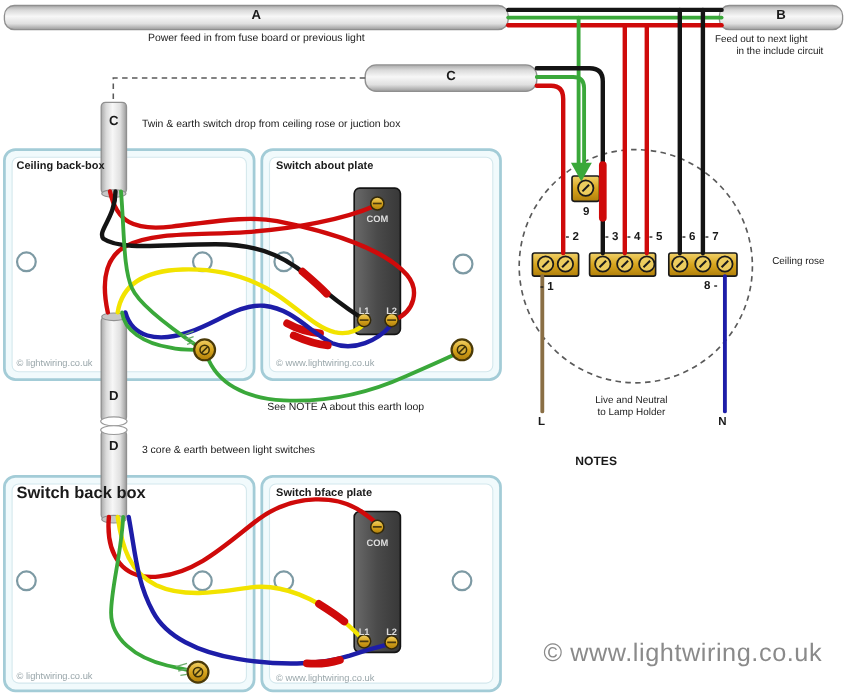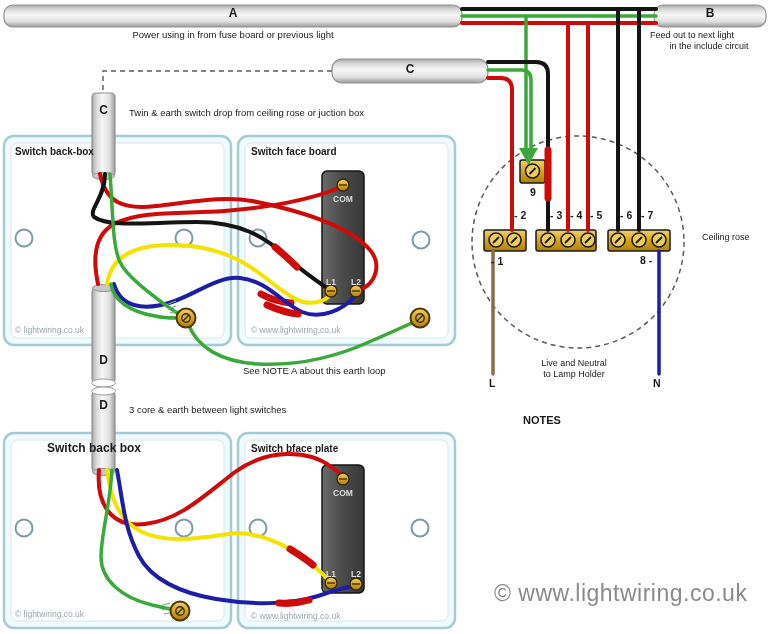--- a/index.html
+++ b/index.html
@@ -219,42 +219,42 @@
           <line x1="168" y1="309" x2="176" y2="306"></line>
           <line x1="170" y1="313" x2="176" y2="311"></line>
       <line x1="160" y1="606" x2="170" y2="603"></line>
           <line x1="162" y1="610" x2="170" y2="608"></line>
           <line x1="164" y1="614" x2="170" y2="613"></line>
     </g>
   </g>
 </svg>
 
 <div class="lbl big ctr" style="left:4px;top:8px;width:458px;">A</div>
-<div class="lbl ctr" style="left:28px;top:29px;width:410px;">Power using in from fuse board or previous light</div>
+<div class="lbl ctr" style="left:28px;top:29px;width:410px;">Power feed in from fuse board or previous light</div>
 <div class="lbl big ctr" style="left:654px;top:8px;width:112px;">B</div>
 <div class="lbl small ctr" style="left:633px;top:30px;width:118px;">Feed out to next light</div>
 <div class="lbl small ctr" style="left:650px;top:41px;width:118px;">in the include circuit</div>
 <div class="lbl big ctr" style="left:332px;top:64px;width:156px;">C</div>
 <div class="lbl big ctr" style="left:92px;top:105px;width:23px;">C</div>
 <div class="lbl" style="left:129px;top:107px;">Twin &amp; earth switch drop from ceiling rose or juction box</div>
 
-<div class="lbl b" style="left:15px;top:146px;font-size:10px;">Switch back-box</div>
-<div class="lbl b" style="left:251px;top:146px;font-size:10px;">Switch face board</div>
+<div class="lbl b" style="left:15px;top:146px;font-size:10px;">Ceiling back-box</div>
+<div class="lbl b" style="left:251px;top:146px;font-size:10px;">Switch about plate</div>
 <div class="lbl onplate ctr" style="left:325px;top:194px;width:36px;">COM</div>
 <div class="lbl onplate ctr" style="left:322px;top:277px;width:18px;">L1</div>
 <div class="lbl onplate ctr" style="left:347px;top:277px;width:18px;">L2</div>
 <div class="lbl copy" style="left:15px;top:325px;">© lightwiring.co.uk</div>
 <div class="lbl copy" style="left:251px;top:325px;">© www.lightwiring.co.uk</div>
 
 <div class="lbl" style="left:243px;top:365px;">See NOTE A about this earth loop</div>
 <div class="lbl big ctr" style="left:92px;top:355px;width:23px;">D</div>
 <div class="lbl big ctr" style="left:92px;top:400px;width:23px;">D</div>
 <div class="lbl" style="left:129px;top:404px;">3 core &amp; earth between light switches</div>
 
-<div class="lbl b" style="left:15px;top:443px;font-size:12px;margin-left:32px;">Switch back box</div>
+<div class="lbl b" style="left:15px;top:443px;font-size:15px;">Switch back box</div>
 <div class="lbl b" style="left:251px;top:443px;font-size:10px;">Switch bface plate</div>
 <div class="lbl onplate ctr" style="left:325px;top:488px;width:36px;">COM</div>
 <div class="lbl onplate ctr" style="left:322px;top:569px;width:18px;">L1</div>
 <div class="lbl onplate ctr" style="left:347px;top:569px;width:18px;">L2</div>
 <div class="lbl copy" style="left:15px;top:609px;">© lightwiring.co.uk</div>
 <div class="lbl copy" style="left:251px;top:611px;">© www.lightwiring.co.uk</div>
 
 <div class="lbl tnum" style="left:514px;top:210px;">- 2</div>
 <div class="lbl tnum" style="left:550px;top:210px;">- 3</div>
 <div class="lbl tnum" style="left:570px;top:210px;">- 4</div>

